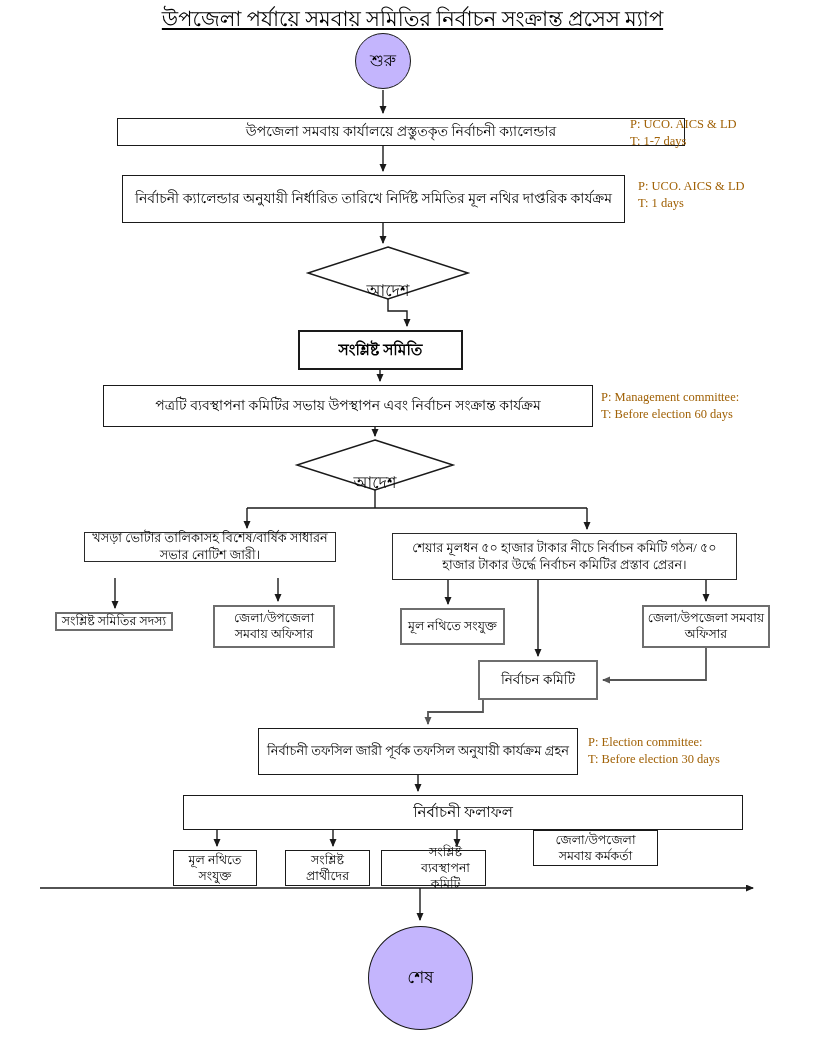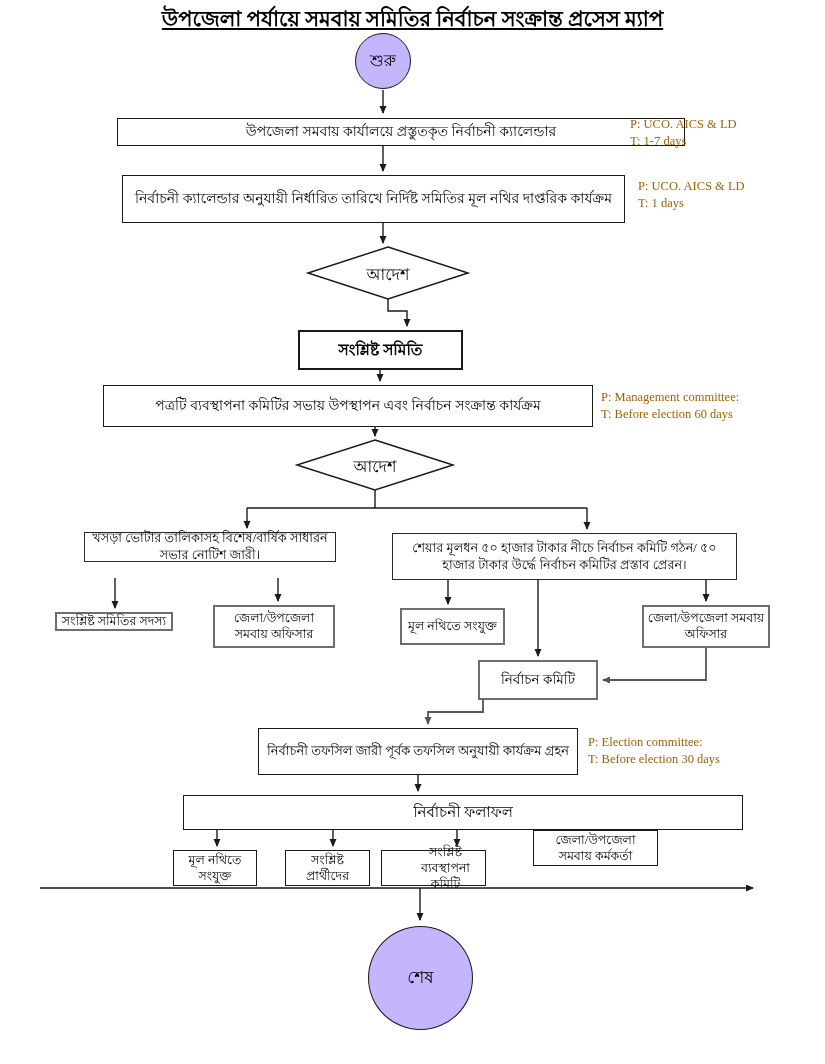--- a/index.html
+++ b/index.html
@@ -1,29 +1,29 @@
 <!DOCTYPE html>
 <html><head>
 <meta charset="utf-8">
 <style>
   html,body{margin:0;padding:0;background:#fff;}
   .canvas{position:relative;width:825px;height:1064px;background:#fff;color:#000;
           font-family:"Liberation Serif","DejaVu Serif",serif;overflow:hidden;}
   .canvas svg.wires{position:absolute;left:0;top:0;}
   .title{position:absolute;top:3px;left:0;width:100%;text-align:center;
-         font-size:21px;font-weight:bold;text-decoration:underline;}
+         font-size:21px;font-weight:normal;text-decoration:underline;}
   .box{position:absolute;background:#fff;border:1.5px solid #1a1a1a;box-sizing:border-box;
        display:flex;align-items:center;justify-content:center;text-align:center;
        font-size:14px;line-height:1.3;padding:1px 6px;}
   .box.sub{border:2px solid #6e6e6e;font-size:12.5px;line-height:1.25;padding:1px 3px;}
   .box.branch{border:1.5px solid #2a2a2a;font-size:12.8px;}
   .terminal{position:absolute;background:#c4b5fd;border:1.5px solid #1a1a1a;border-radius:50%;
             box-sizing:border-box;display:flex;align-items:center;justify-content:center;}
   .note{position:absolute;font-size:12.5px;line-height:1.35;color:#a16207;}
-  .dlabel{position:absolute;text-align:center;font-size:16px;}
+  .dlabel{position:absolute;text-align:center;font-size:16px;margin-top:16px;}
 
   #start-terminal{left:355px;top:33px;width:56px;height:56px;font-size:16px;}
   #end-terminal{left:368px;top:926px;width:105px;height:104px;font-size:17px;}
 
   #calendar-box{left:117px;top:118px;width:568px;height:28px;}
   #note-calendar{left:630px;top:116px;width:190px;}
   #official-activity-box{left:122px;top:175px;width:503px;height:48px;}
   #note-official-activity{left:638px;top:178px;width:185px;}
   #order1-label{left:338px;top:262px;width:100px;}
   #society-box{left:298px;top:330px;width:165px;height:40px;border-width:2px;

